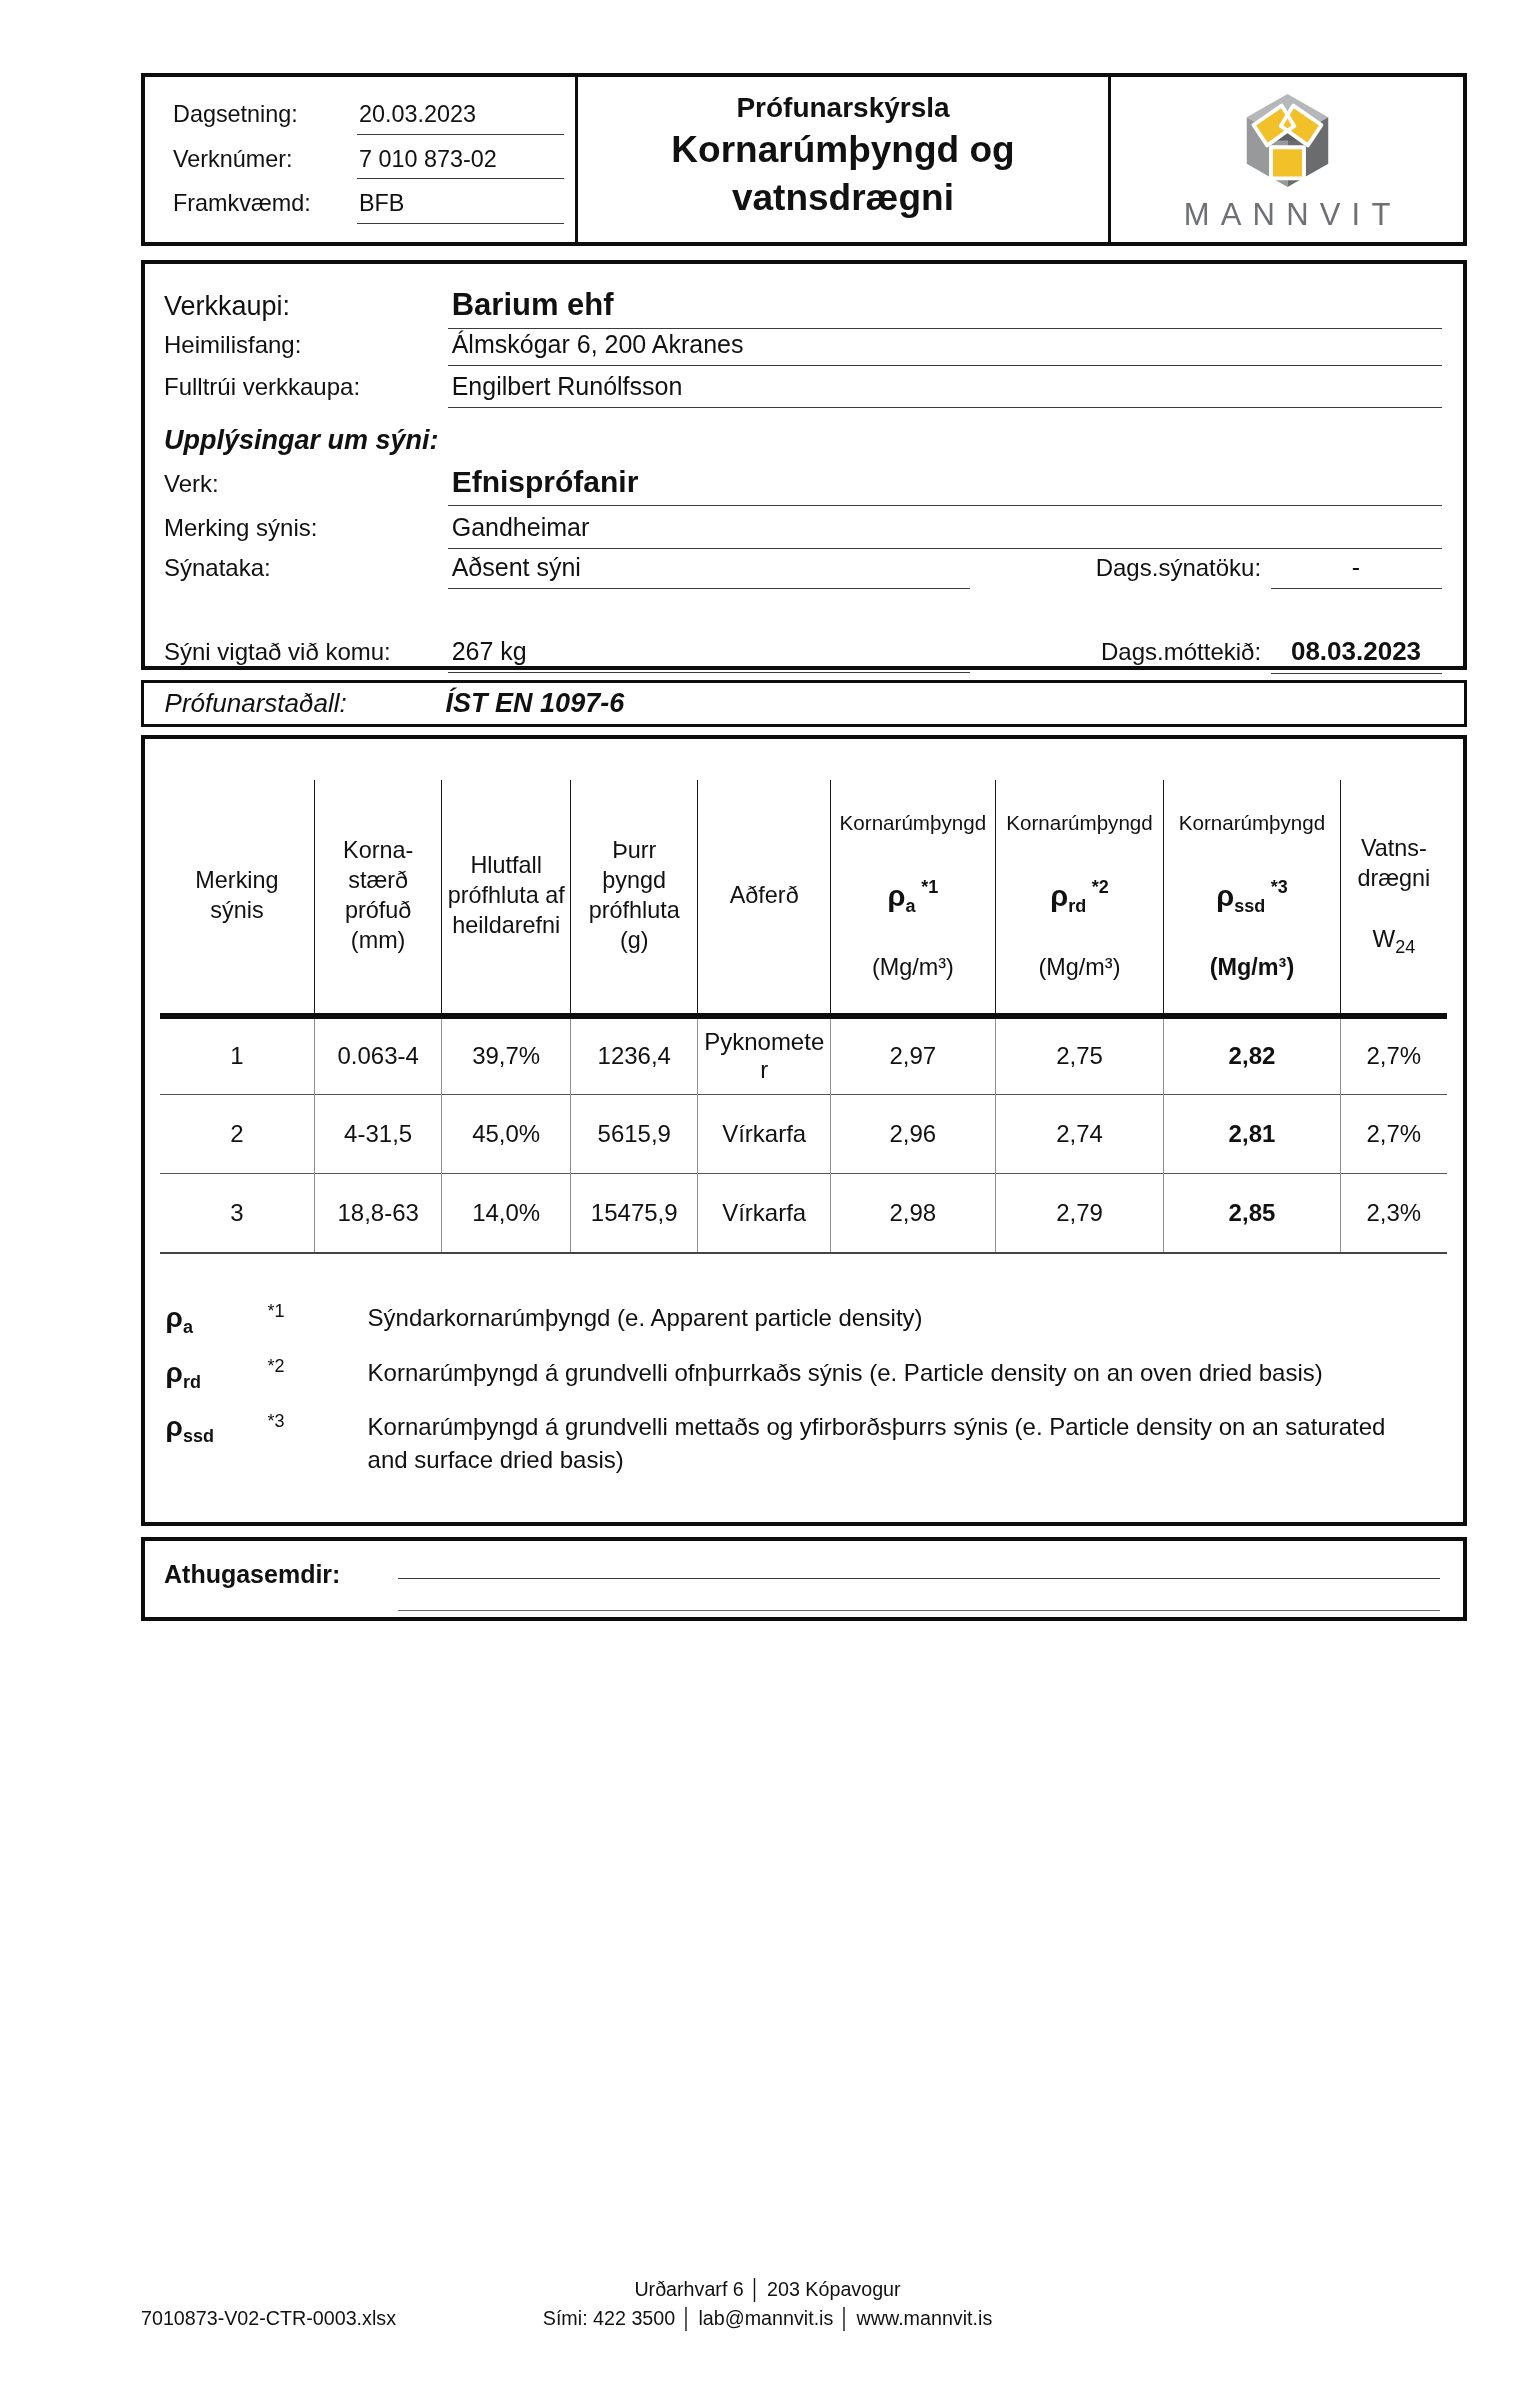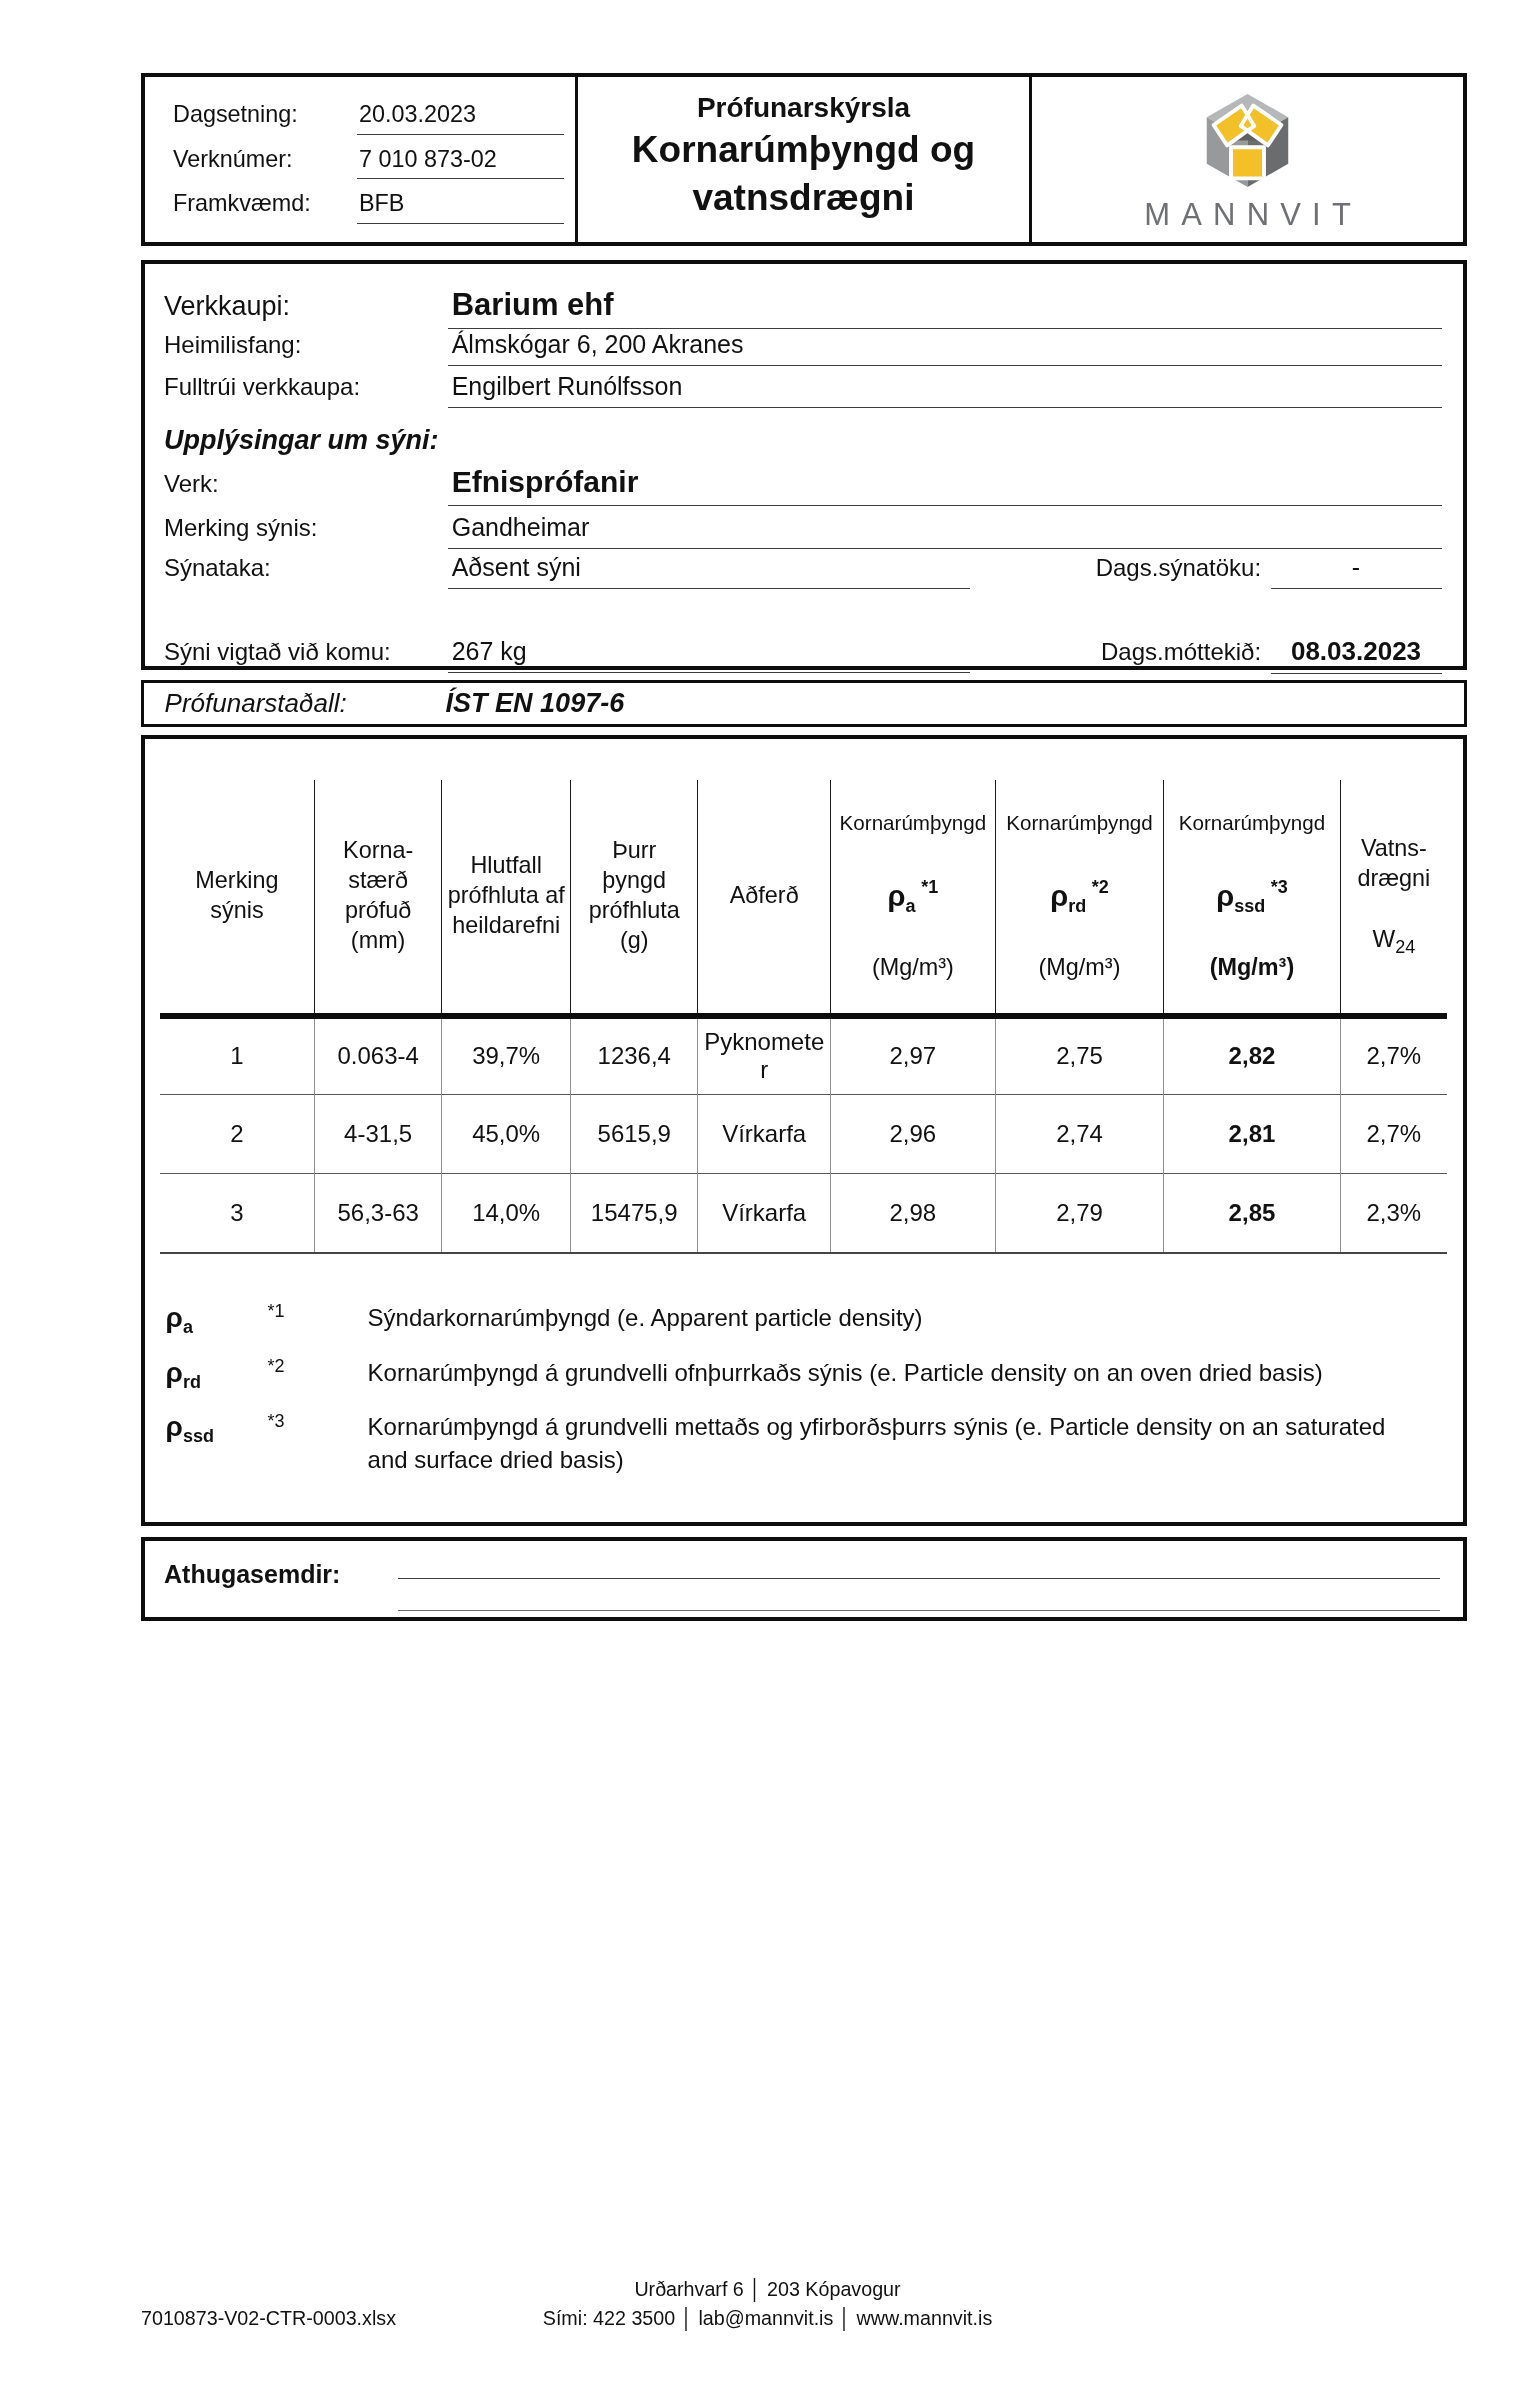--- a/index.html
+++ b/index.html
@@ -17,21 +17,21 @@
 
   
   #hdr { top:73px; height:173px; display:flex; }
   .meta-cell { width:433px; border-right:3.7px solid #0d0d0d; padding:22.5px 11.2px 9.4px 28px; display:flex; flex-direction:column; justify-content:space-between; }
   .meta-row { display:flex; align-items:flex-start; height:49px; }
   .meta-label { width:184px; font-size:23.4px; padding-top:1.9px; }
   .meta-value { flex:1; max-width:217px; font-size:23.4px; border-bottom:1.9px solid #3c3c3c; padding:1.9px 1.9px 5.6px 1.9px; }
   .title-cell { flex:1; border-right:3.7px solid #0d0d0d; text-align:center; padding:15px 26px 0 26px; }
   .title-sub { font-size:28px; font-weight:bold; }
   .title-main { font-size:37px; font-weight:bold; line-height:1.3; margin-top:1.9px; }
-  .logo-cell { width:431px; display:flex; flex-direction:column; align-items:center; justify-content:center; padding-top:6px; }
+  .logo-cell { width:352px; display:flex; flex-direction:column; align-items:center; justify-content:center; padding-top:6px; }
   .logo-text { font-size:31px; letter-spacing:11.2px; color:#6e7073; margin-top:7.5px; text-indent:11.2px; }
 
   
   #client { top:260px; height:410px; }
   .field { position:absolute; left:19px; right:21.5px; display:flex; align-items:baseline; }
   .f-label { width:284px; font-size:24px; flex:none; }
   .f-label.big { font-size:27px; }
   .f-value { flex:1; font-size:25px; border-bottom:1.9px solid #3c3c3c; padding:0 1.9px 5.6px 3.7px; }
   .f-value.big { font-size:31px; font-weight:bold; }
   .f-value.bold { font-size:30px; font-weight:bold; }
@@ -245,21 +245,21 @@
           <td>45,0%</td>
           <td>5615,9</td>
           <td>Vírkarfa</td>
           <td>2,96</td>
           <td>2,74</td>
           <td>2,81</td>
           <td>2,7%</td>
         </tr>
         <tr>
           <td>3</td>
-          <td>56,3-63</td>
+          <td>18,8-63</td>
           <td>14,0%</td>
           <td>15475,9</td>
           <td>Vírkarfa</td>
           <td>2,98</td>
           <td>2,79</td>
           <td>2,85</td>
           <td>2,3%</td>
         </tr>
       </tbody>
     </table>

